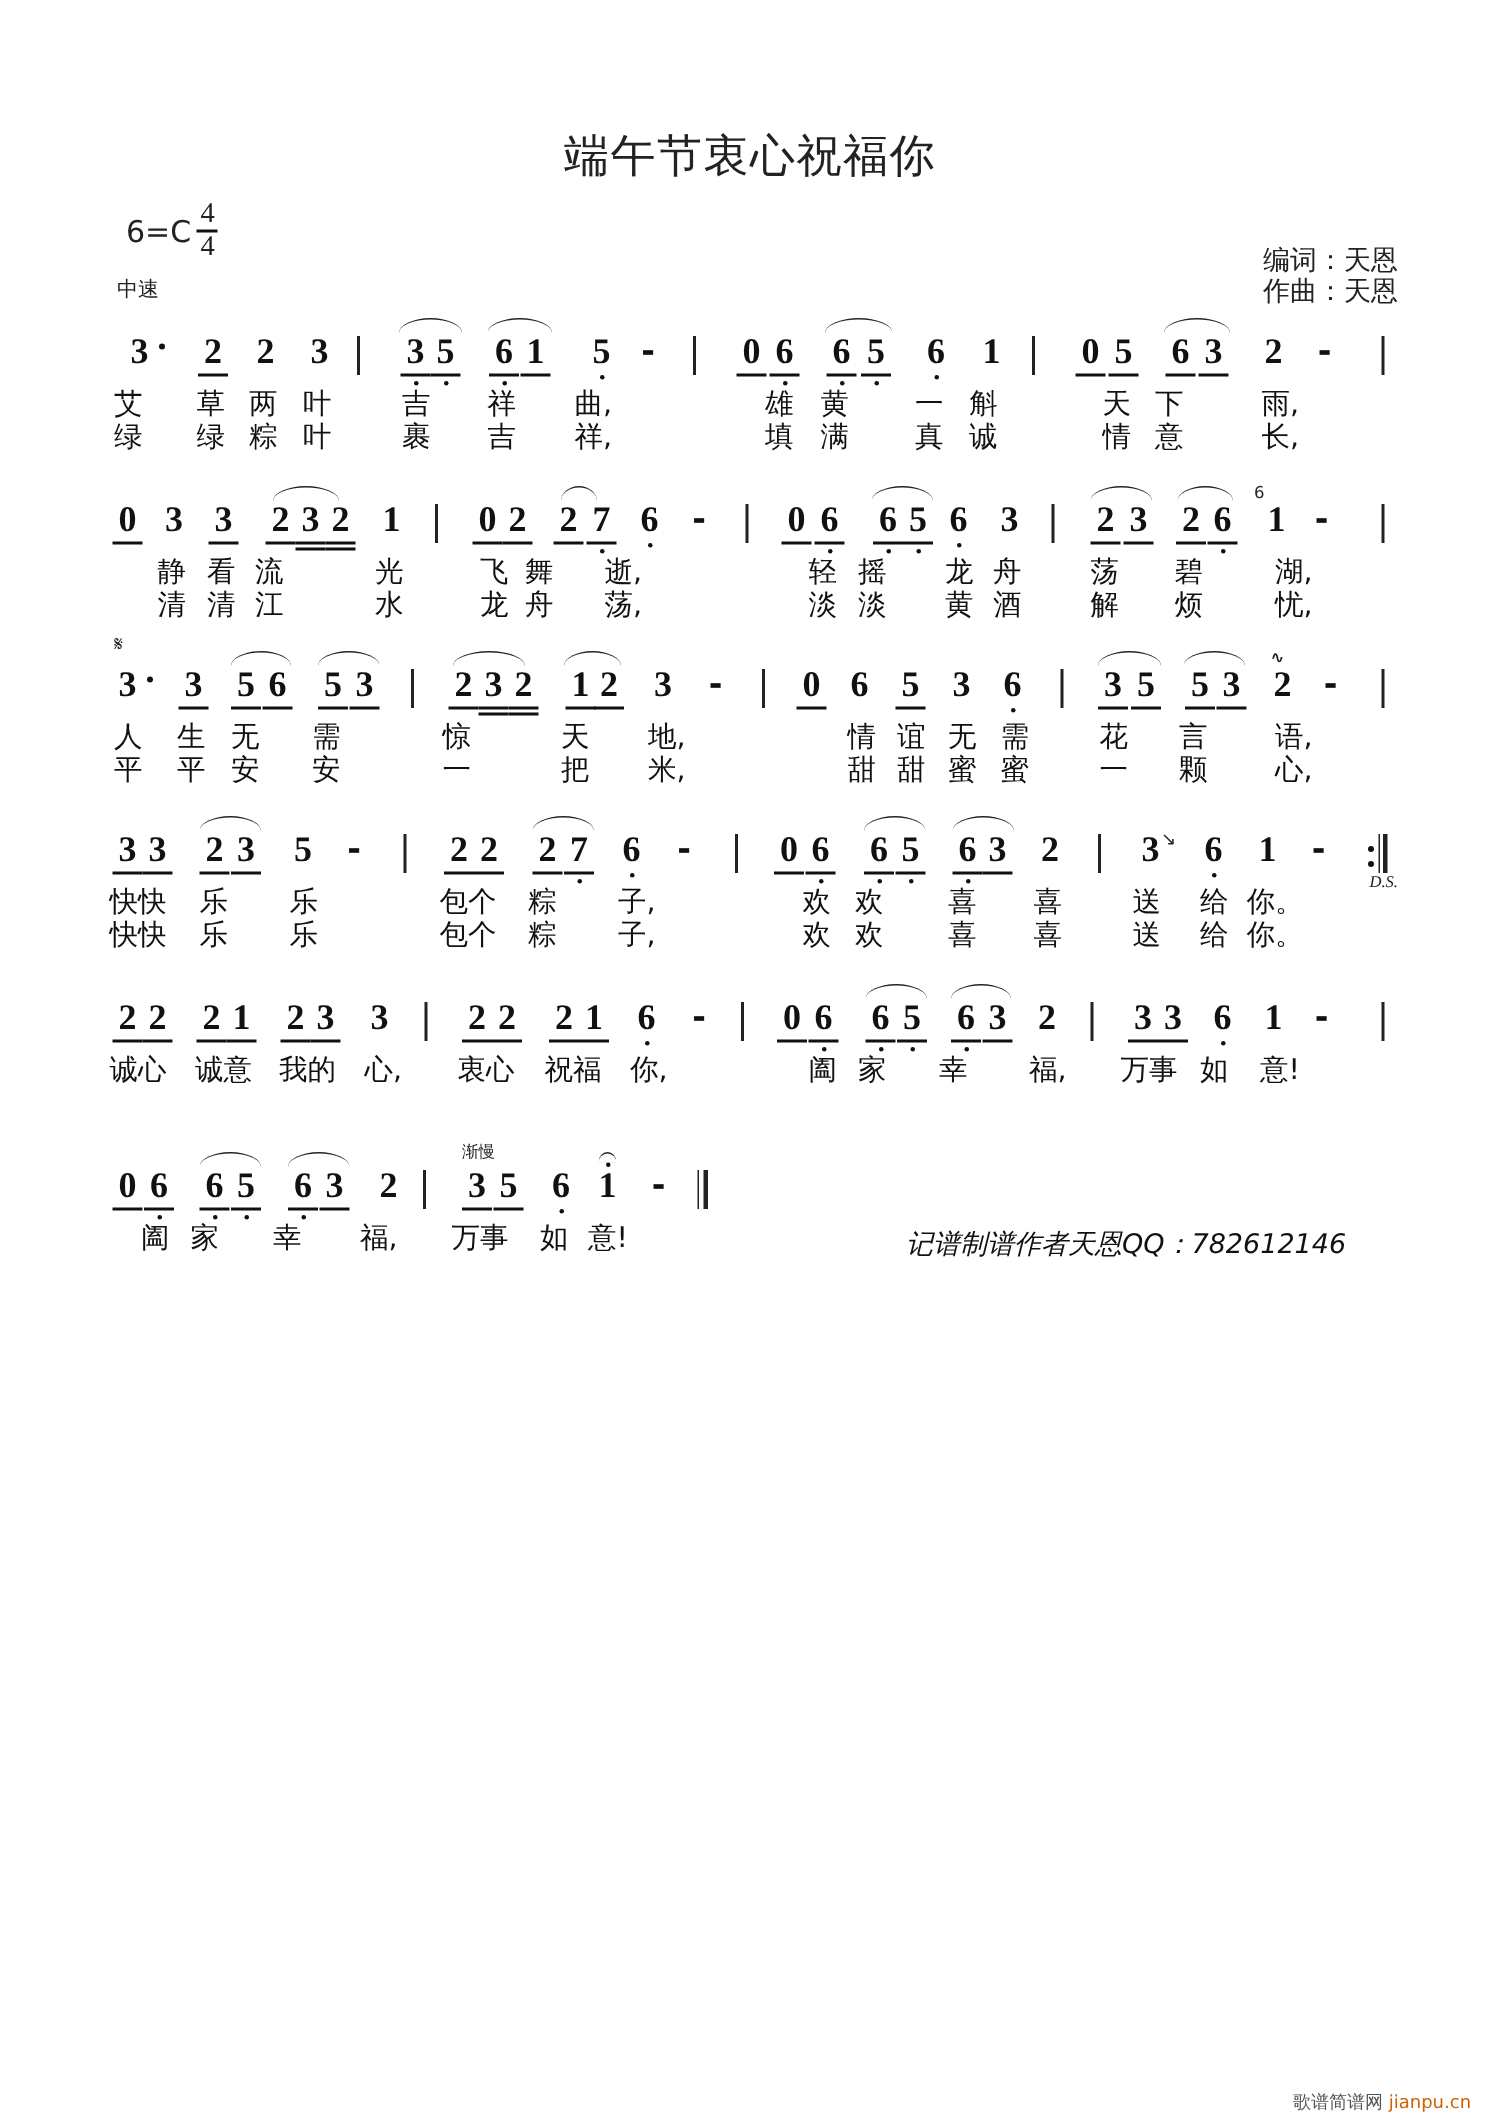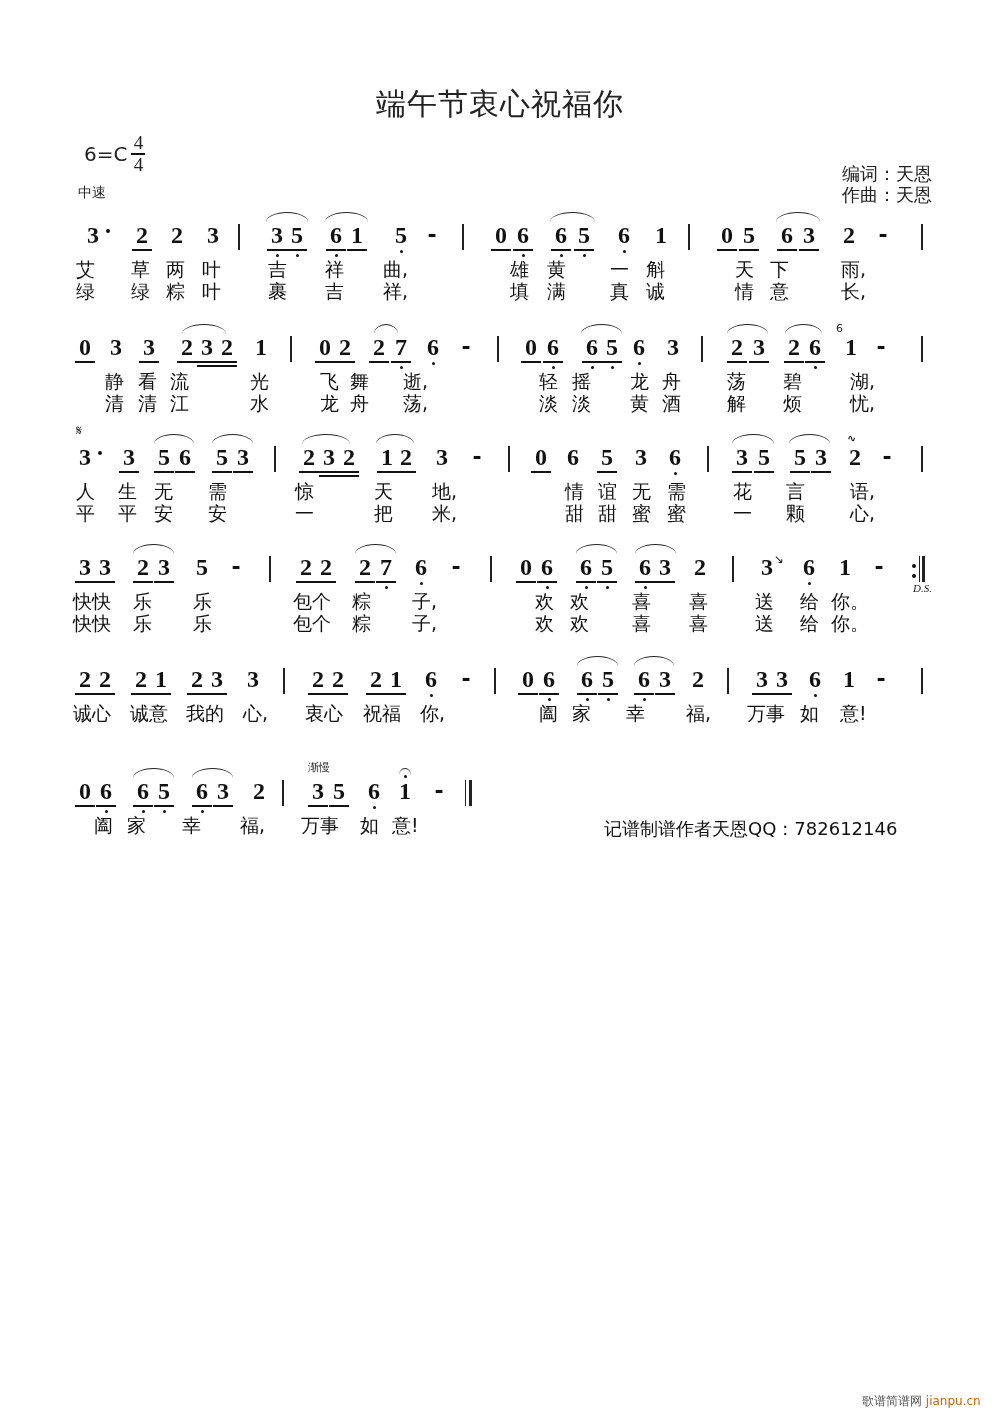--- a/index.html
+++ b/index.html
@@ -13,21 +13,21 @@
   .row { position: absolute; left: 0; width: 1000px; }
   .n { position: absolute; top: 6px; font-family: "Liberation Serif", serif; font-weight: bold; font-size: 24px; width: 18px; text-align: center; line-height: 26px; }
   .dash { position: absolute; top: 6px; font-weight: bold; font-size: 22px; line-height: 26px; width: 14px; text-align: center; }
   .bl { position: absolute; top: 8px; width: 2px; height: 26px; background: #222; }
   .ul { position: absolute; height: 2px; background: #111; }
   .dot { position: absolute; width: 3px; height: 3px; border-radius: 50%; background: #111; }
   .slur { position: absolute; border-top: 1.5px solid #222; border-radius: 50% 50% 0 0 / 100% 100% 0 0; height: 9px; }
   .aug { position: absolute; top: 13px; width: 4px; height: 4px; border-radius: 50%; background: #111; }
   .lyr { position: absolute; font-size: 19px; line-height: 22px; color: #111; }
   .small { position: absolute; font-size: 11px; color: #222; }
-  .footer-note { position: absolute; top: 817px; left: 604px; font-size: 18px; color: #111; }
+  .footer-note { position: absolute; top: 817px; left: 604px; font-size: 18px; color: #111; font-style: italic; }
   .watermark { position: absolute; top: 1393px; left: 862px; font-size: 12px; color: #555; }
   .watermark span { color: #d06000; }
 </style>
 </head>
 <body>
 
 <div class="title">端午节衷心祝福你</div>
 
 <div class="key">
   <span>6=C</span>

